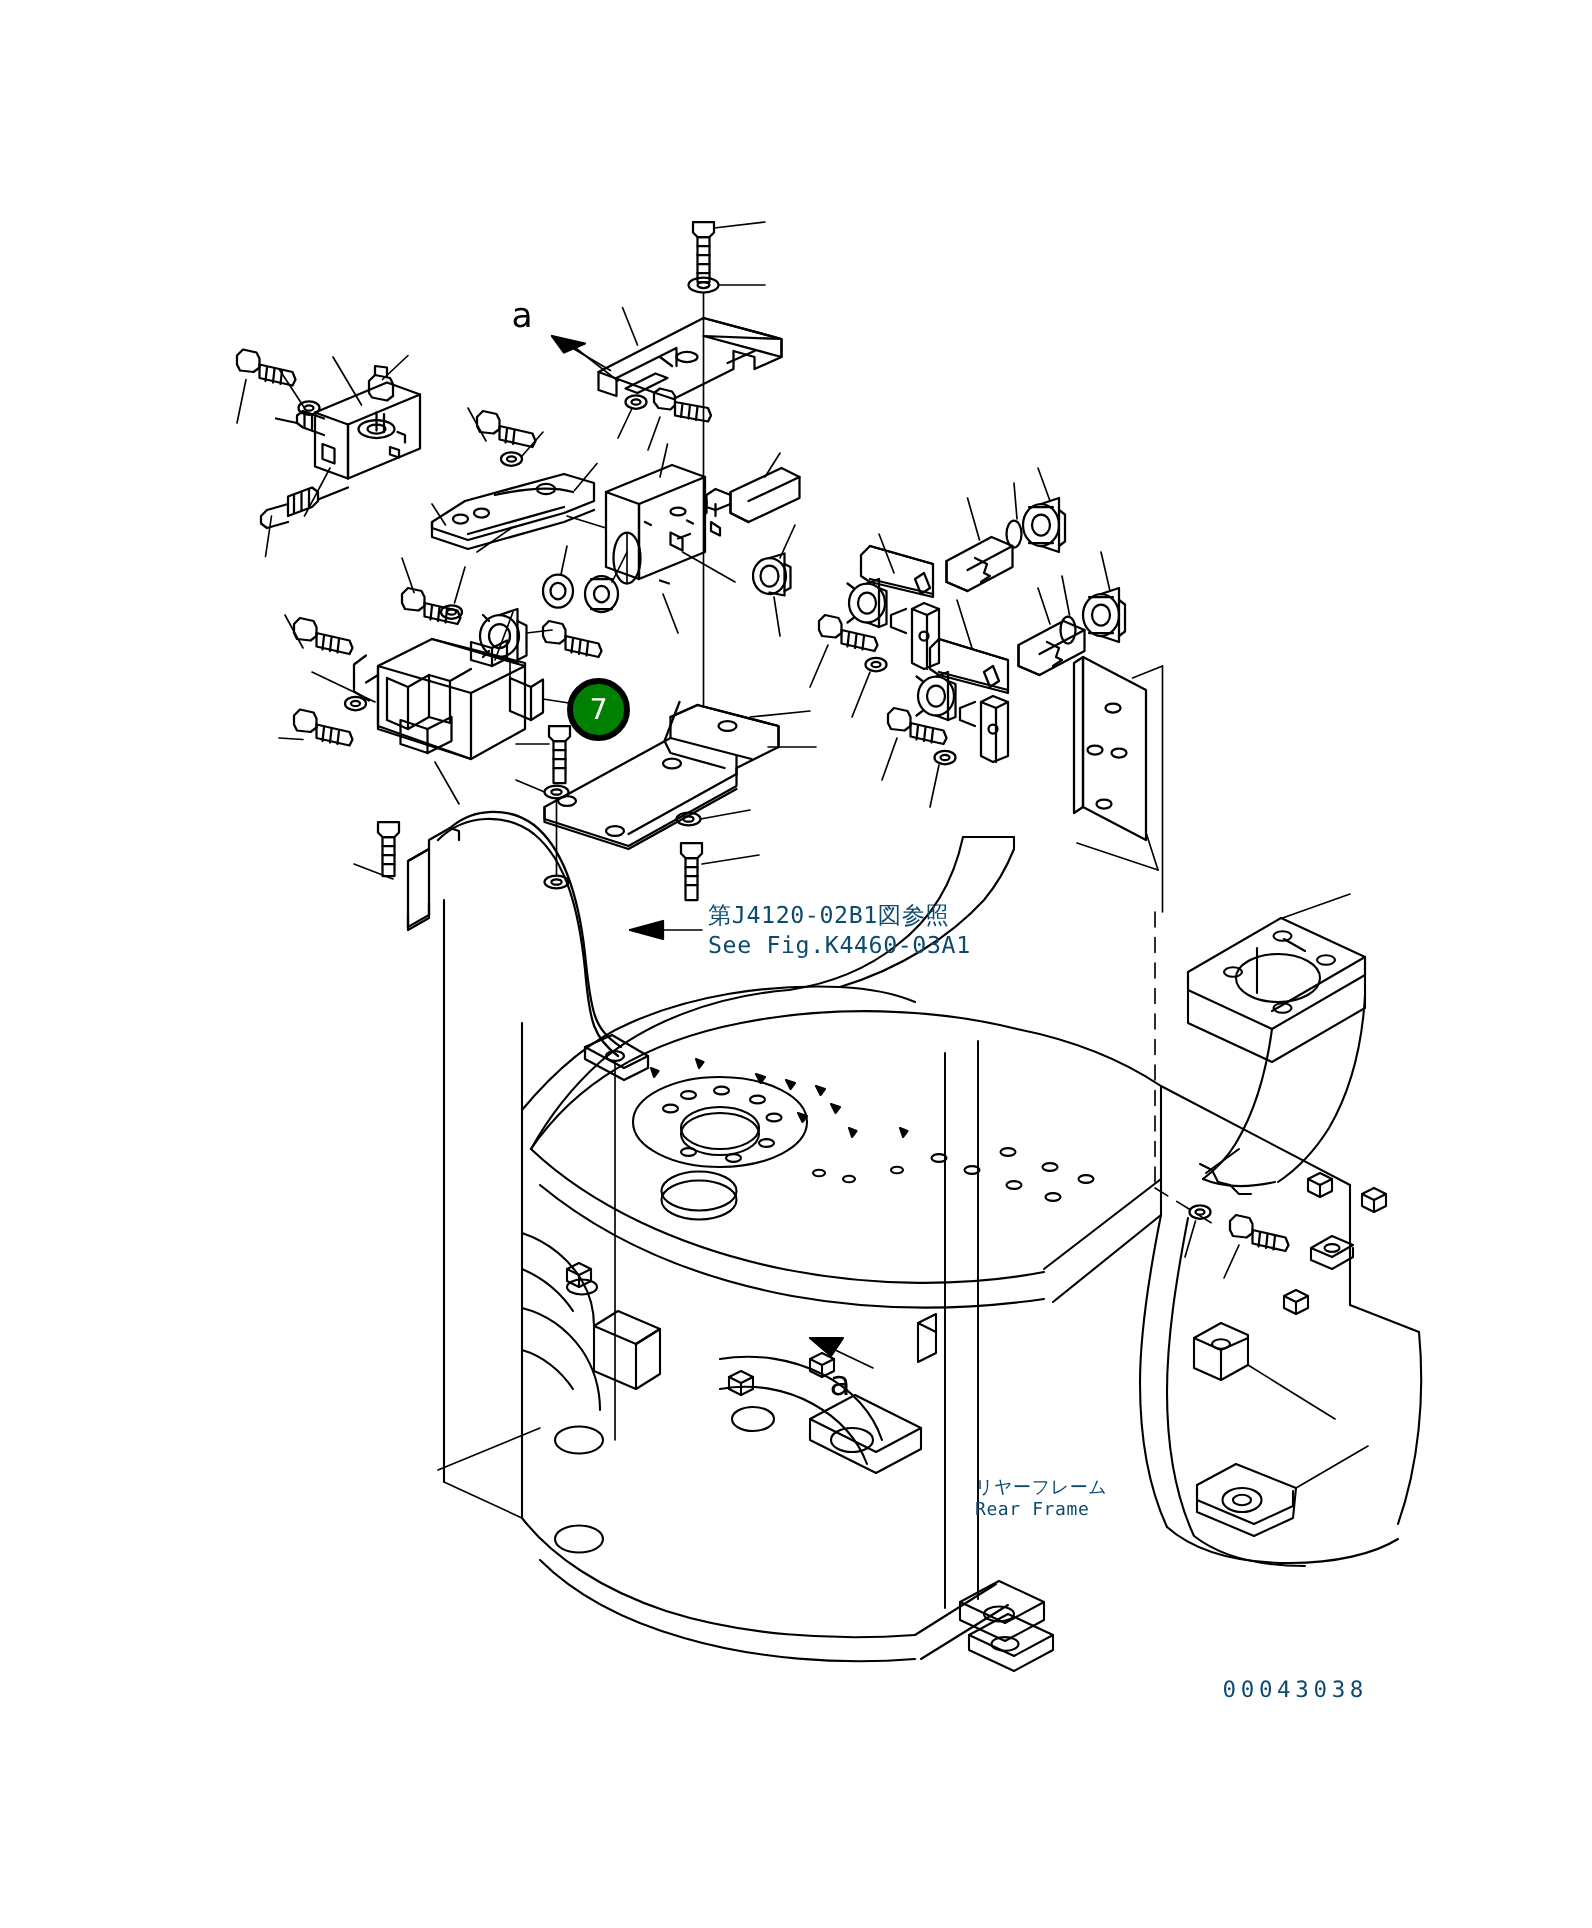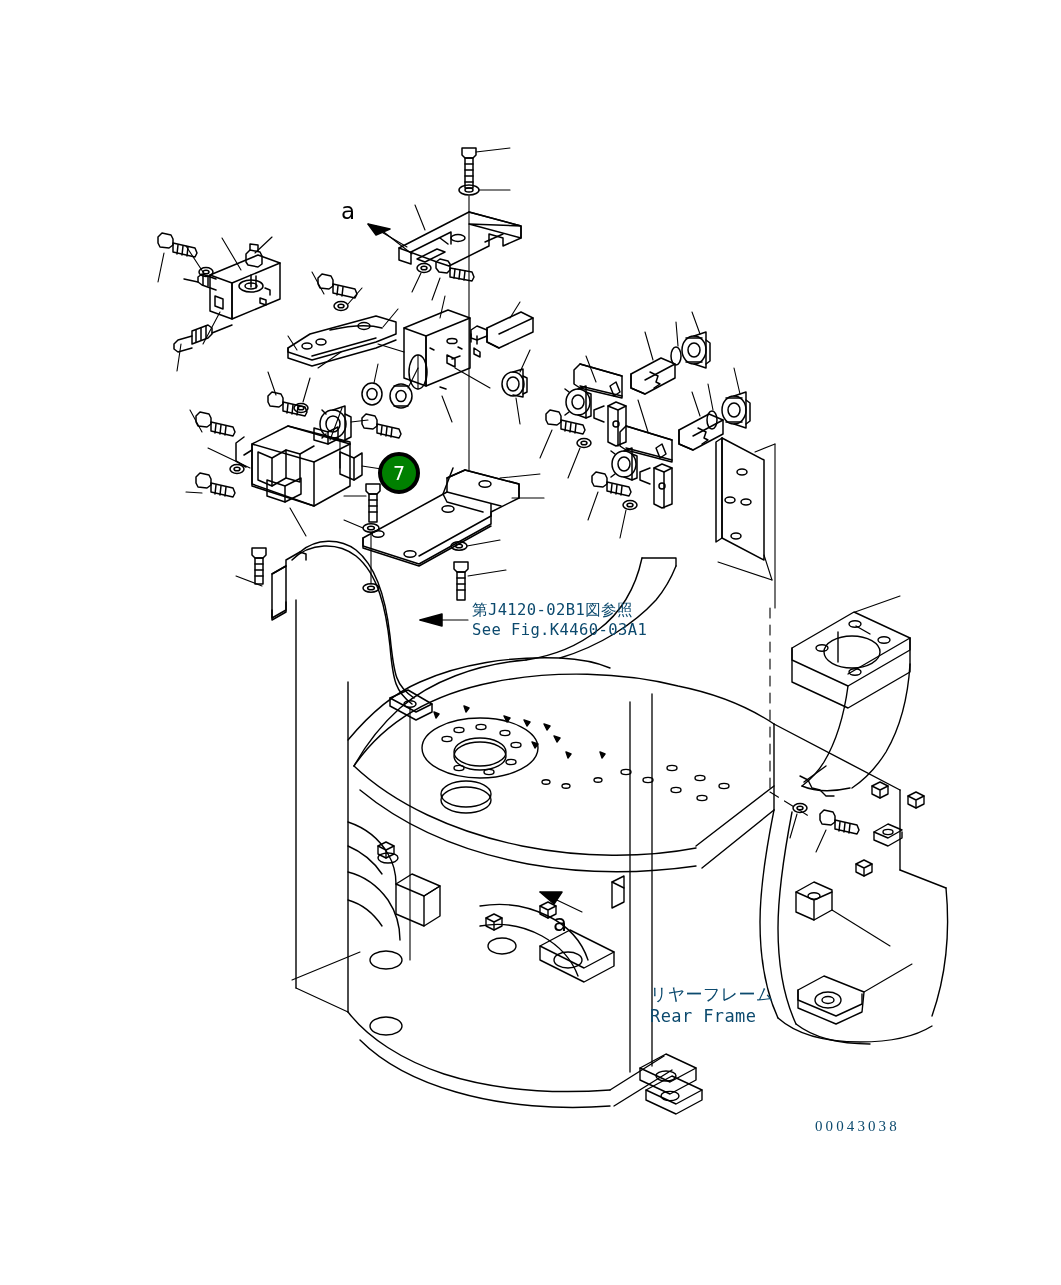--- a/index.html
+++ b/index.html
@@ -7,22 +7,22 @@
   body{font-family:"DejaVu Sans Mono","Liberation Mono",monospace;}
   #sheet{
     position:relative;
     width:1061px;height:1285px;
     background:#ffffff;
     overflow:hidden;
   }
   #art{position:absolute;left:0;top:0;width:1061px;height:1285px;}
   .lbl{position:absolute;white-space:pre;color:#0c4a6e;line-height:1.28;}
   #ref-note{left:472px;top:601px;font-size:15.5px;letter-spacing:.4px;}
-  #frame-note{left:650px;top:984px;font-size:17px;letter-spacing:.4px;}
-  #dwg-no{left:815px;top:1117px;font-size:15px;letter-spacing:3.1px;font-family:Liberation Serif, serif;}
+  #frame-note{left:650px;top:984px;font-size:12px;letter-spacing:.4px;}
+  #dwg-no{left:815px;top:1117px;font-size:15px;letter-spacing:3.1px;}
   .sec-mark{position:absolute;font-family:"DejaVu Sans","Liberation Sans",sans-serif;
             font-size:23px;color:#000;line-height:1;}
   #sec-a-top{left:341px;top:200px;}
   #sec-a-bot{left:553px;top:912px;}
   #callout-7{
     position:absolute;left:378px;top:452px;width:42px;height:42px;
     border-radius:50%;background:#008000;border:4px solid #000;
     box-sizing:border-box;
     display:flex;align-items:center;justify-content:center;
     color:#ffffff;font-family:"DejaVu Sans","Liberation Sans",sans-serif;

